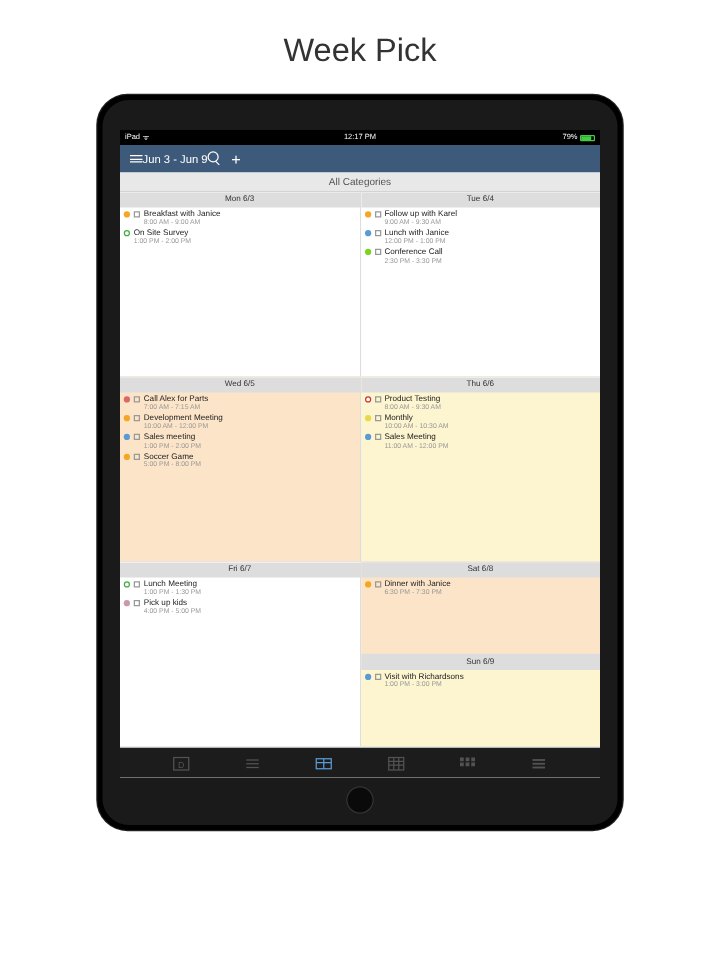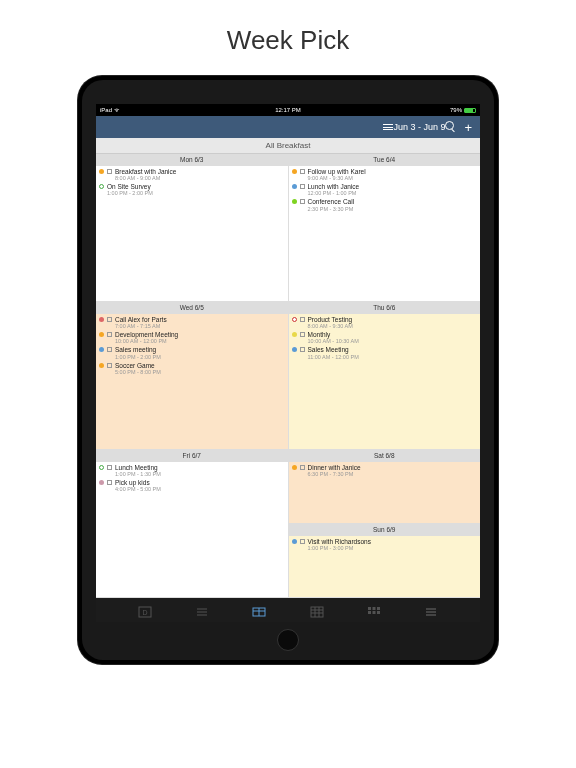--- a/index.html
+++ b/index.html
@@ -7,21 +7,21 @@
 .page-title{text-align:center;font-size:26px;font-weight:300;color:#333;padding:25px 0 20px}
 .ipad{width:420px;height:588px;margin:0 auto;background:#000;border-radius:24px;padding:4px;box-shadow:0 0 0 1px #222}
 .ipad-body{width:100%;height:100%;background:#1a1a1a;border-radius:21px;padding:24px 14px 38px;position:relative}
 .home-btn{position:absolute;bottom:9px;left:50%;transform:translateX(-50%);width:22px;height:22px;border-radius:50%;background:#0a0a0a;border:1px solid #333}
 .screen{width:100%;height:100%;background:#fff;position:relative;overflow:hidden}
 .statusbar{height:12px;background:#000;color:#fff;font-size:6px;display:flex;align-items:center;padding:0 4px;justify-content:space-between}
 .sb-l,.sb-r{display:flex;align-items:center;gap:2px}
 .sb-c{position:absolute;left:50%;transform:translateX(-50%)}
 .batt{display:inline-block;width:12px;height:5px;border:0.5px solid #4c4;border-radius:1px;position:relative}
 .batt::after{content:'';position:absolute;left:0;top:0;bottom:0;width:78%;background:#4c4}
-.navbar{height:22px;background:#3e5a7a;display:flex;align-items:center;justify-content:flex-end;padding:0 8px;color:#fff}
+.navbar{height:22px;background:#3e5a7a;display:flex;align-items:center;justify-content:flex-start;padding:0 8px;color:#fff}
 .nav-title{font-size:9px;font-weight:500}
 .nav-icons{display:flex;gap:10px}
 .ham{display:flex;flex-direction:column;gap:1.5px}
 .ham span{width:10px;height:1px;background:#fff}
 .search-i{width:9px;height:9px;border:1px solid #fff;border-radius:50%;position:relative}
 .search-i::after{content:'';position:absolute;width:4px;height:1px;background:#fff;bottom:-2px;right:-2px;transform:rotate(45deg)}
 .plus{font-size:13px;line-height:1}
 .catbar{height:16px;background:#e8e8e8;border-bottom:1px solid #ccc;text-align:center;font-size:8px;color:#555;line-height:16px}
 .grid{height:calc(100% - 12px - 22px - 16px - 24px);display:flex;flex-direction:column}
 .row{flex:1;display:flex;border-bottom:1px solid #ddd}
@@ -73,21 +73,21 @@
             <span></span>
             <span></span>
           </div>
 <div class="nav-title">Jun 3 - Jun 9</div>
 <div class="nav-icons">
 <div class="search-i"></div>
 <div class="plus">+</div>
 </div>
 </div>
 
-<div class="catbar">All Breakfast</div>
+<div class="catbar">All Categories</div>
 
 <div class="grid">
 <div class="row">
 <div class="cell bg-white">
               <div class="dayhdr">Mon 6/3</div>
               <div class="events" id="ev-mon">
                 <div class="ev">
                   <span class="dot" style="background: rgb(245, 166, 35);"></span>
                   <span class="chk"></span>
                   <span class="ev-txt">

